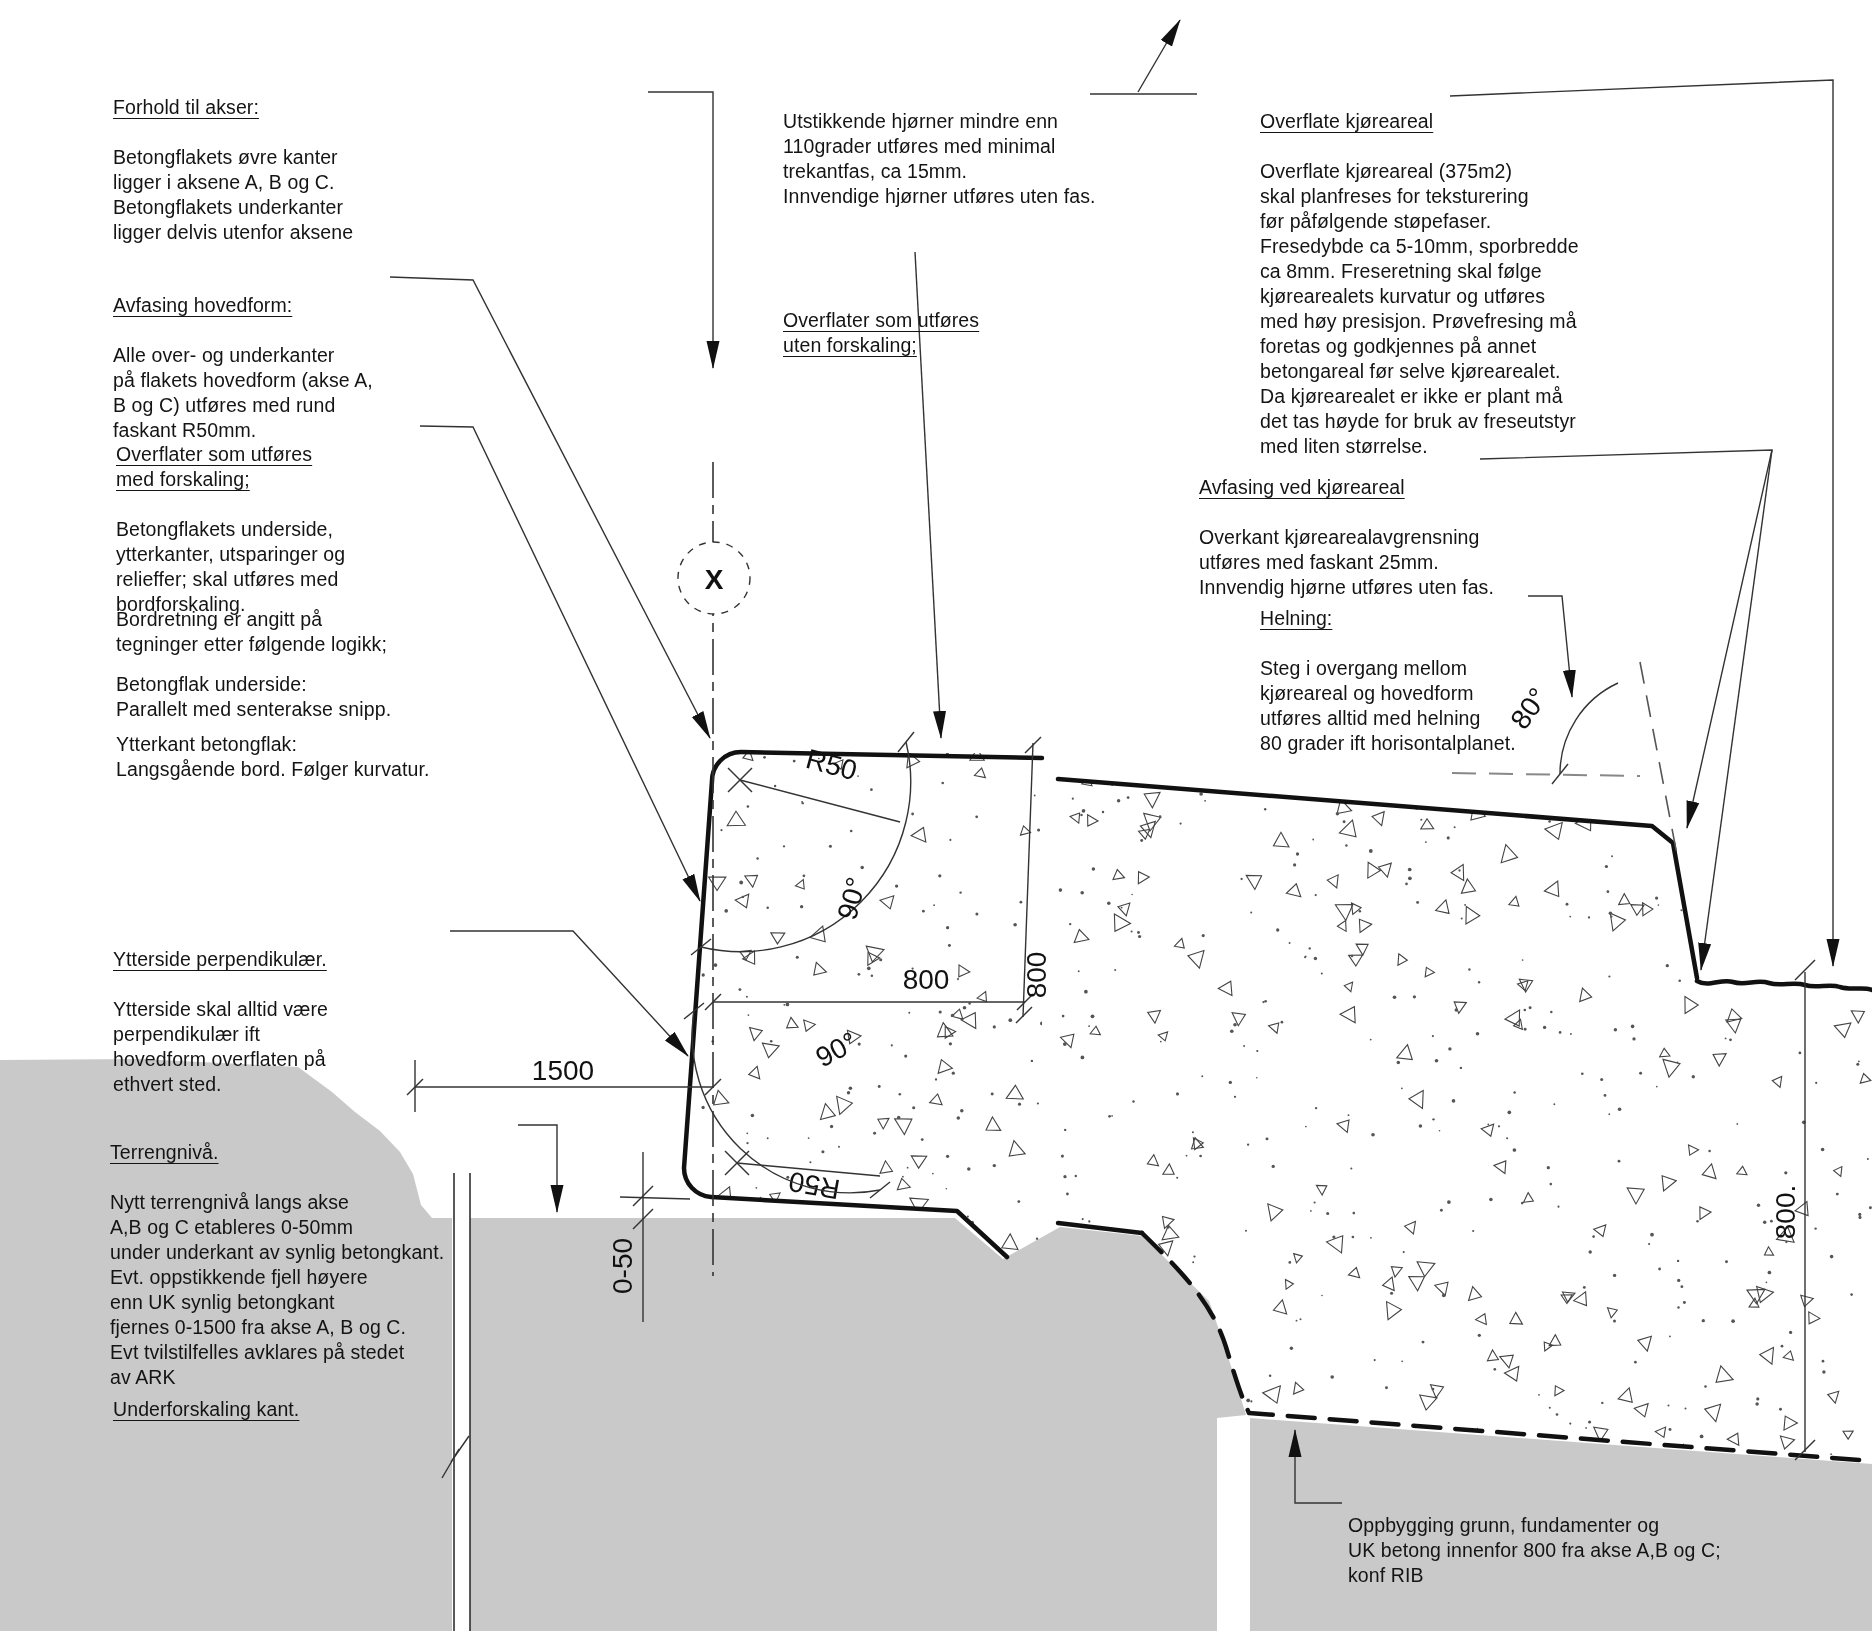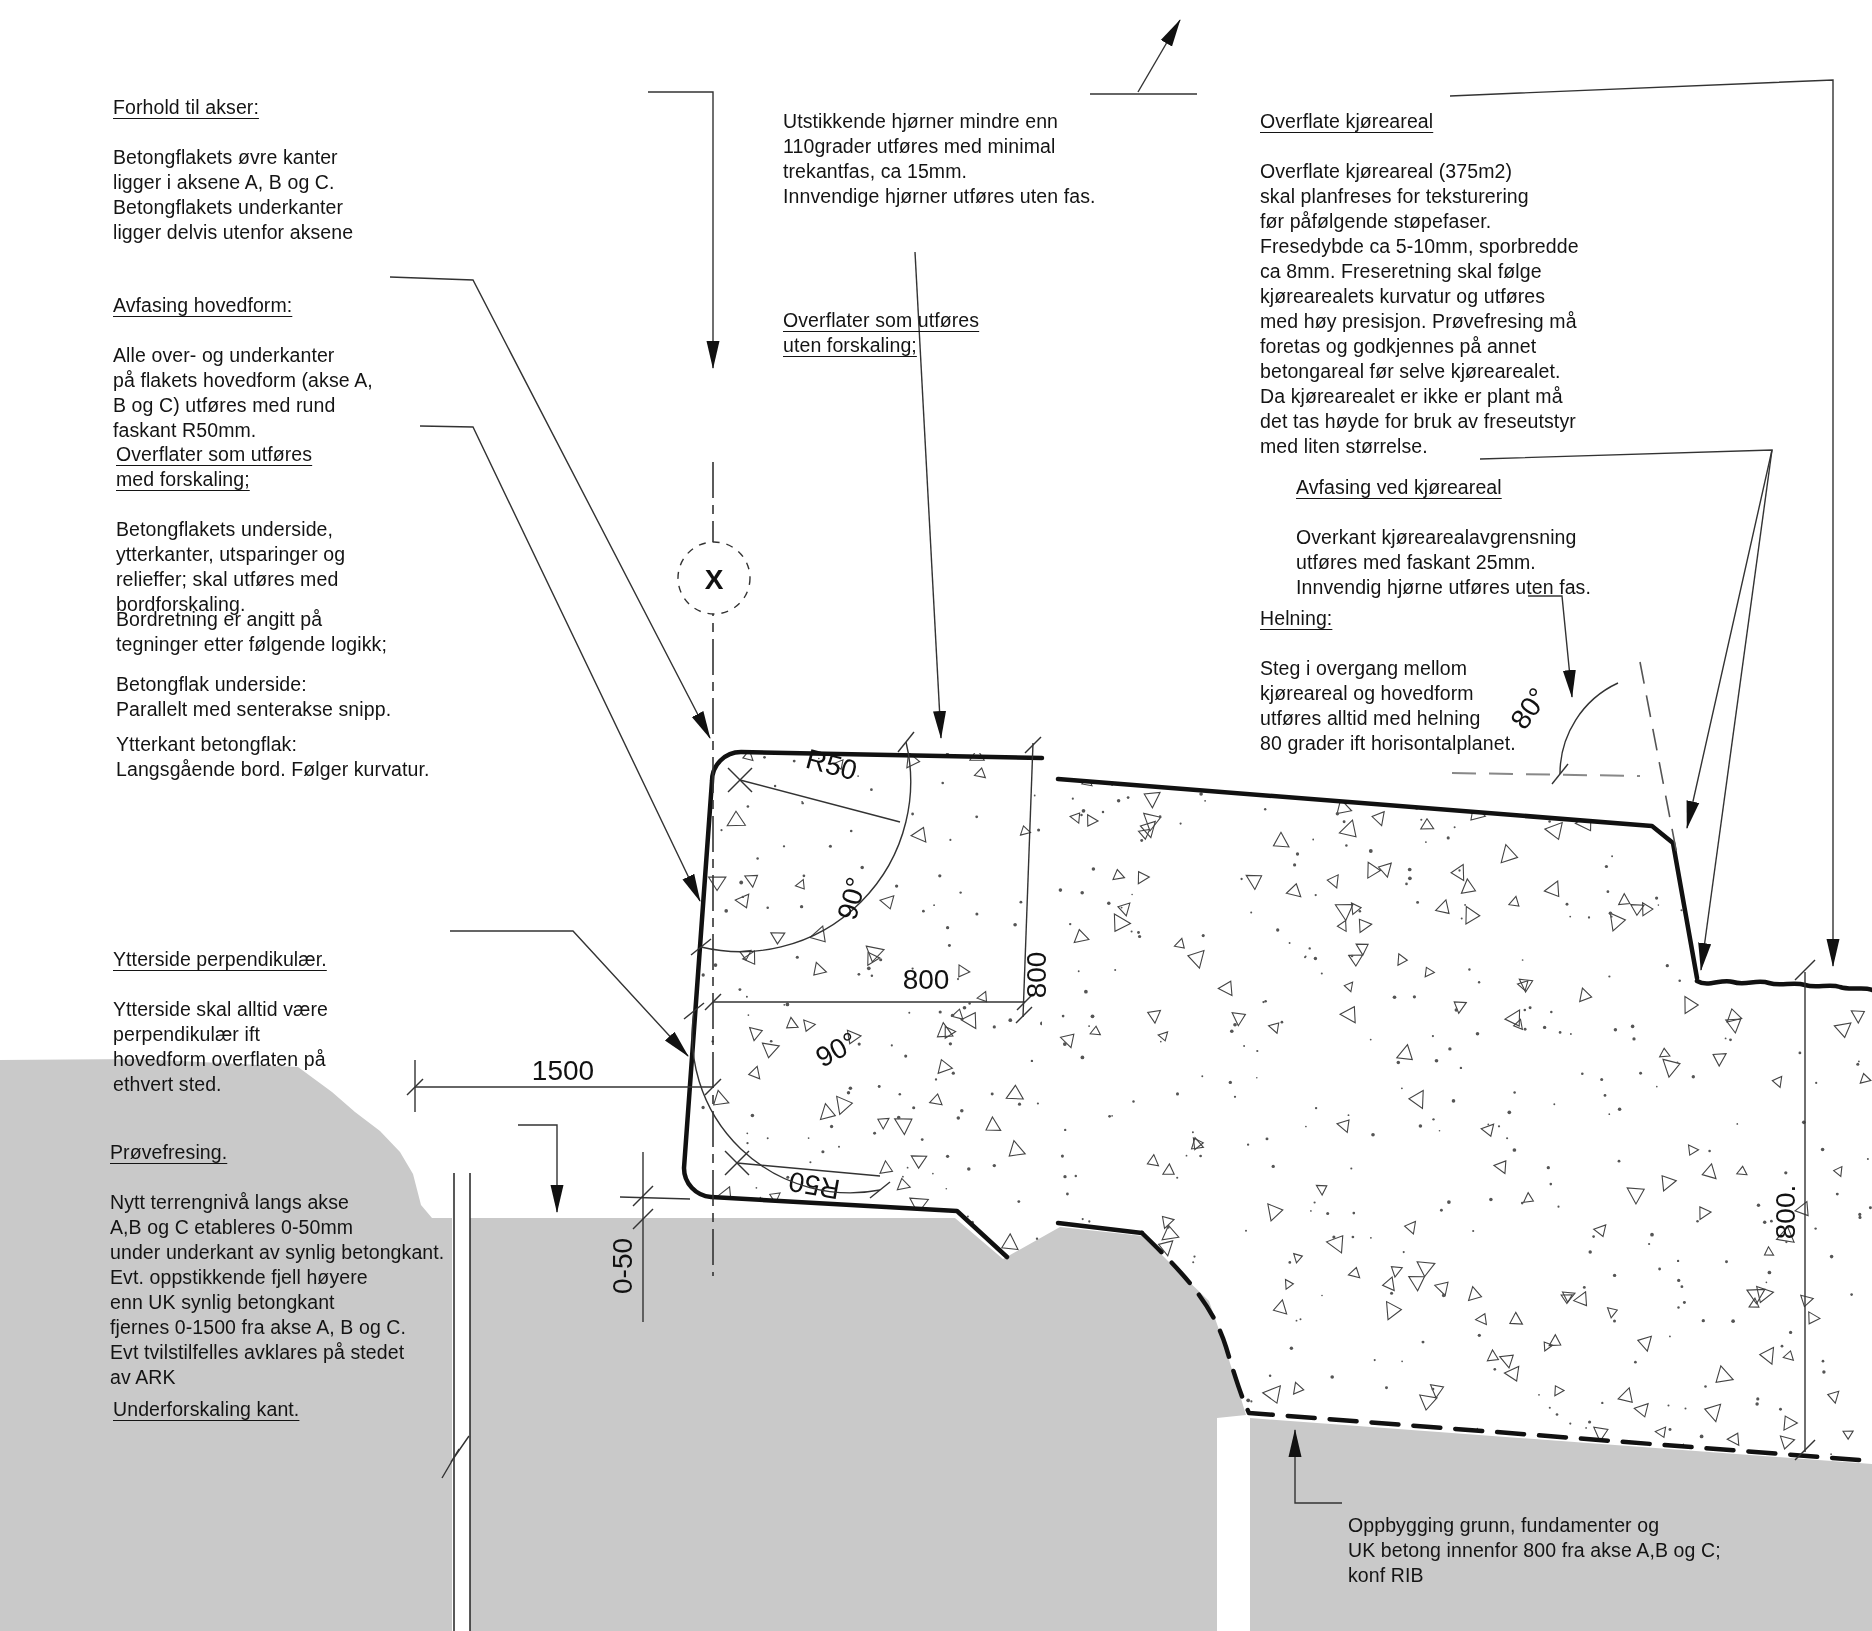--- a/index.html
+++ b/index.html
@@ -855,21 +855,21 @@
 Parallelt med senterakse snipp.</div>
 </div>
 <div class="note" style="left:113px;top:922px">
   <div class="nt">Ytterside perpendikulær.</div>
   <div>Ytterside skal alltid være
 perpendikulær ift
 hovedform overflaten på
 ethvert sted.</div>
 </div>
 <div class="note" style="left:110px;top:1115px">
-  <div class="nt">Prøvefresing.</div>
+  <div class="nt">Terrengnivå.</div>
   <div>Nytt terrengnivå langs akse
 A,B og C etableres 0-50mm
 under underkant av synlig betongkant.
 Evt. oppstikkende fjell høyere
 enn UK synlig betongkant
 fjernes 0-1500 fra akse A, B og C.
 Evt tvilstilfelles avklares på stedet
 av ARK</div>
 </div>
 <div class="note" style="left:113px;top:1372px">
@@ -895,21 +895,21 @@
 Fresedybde ca 5-10mm, sporbredde
 ca 8mm. Freseretning skal følge
 kjørearealets kurvatur og utføres
 med høy presisjon. Prøvefresing må
 foretas og godkjennes på annet
 betongareal før selve kjørearealet.
 Da kjørearealet er ikke er plant må
 det tas høyde for bruk av freseutstyr
 med liten størrelse.</div>
 </div>
-<div class="note" style="left:1296px;top:450px">
+<div class="note" style="left:1199px;top:450px">
   <div class="nt">Avfasing ved kjøreareal</div>
   <div>Overkant kjørearealavgrensning
 utføres med faskant 25mm.
 Innvendig hjørne utføres uten fas.</div>
 </div>
 <div class="note" style="left:1260px;top:581px">
   <div class="nt">Helning:</div>
   <div>Steg i overgang mellom
 kjøreareal og hovedform
 utføres alltid med helning

